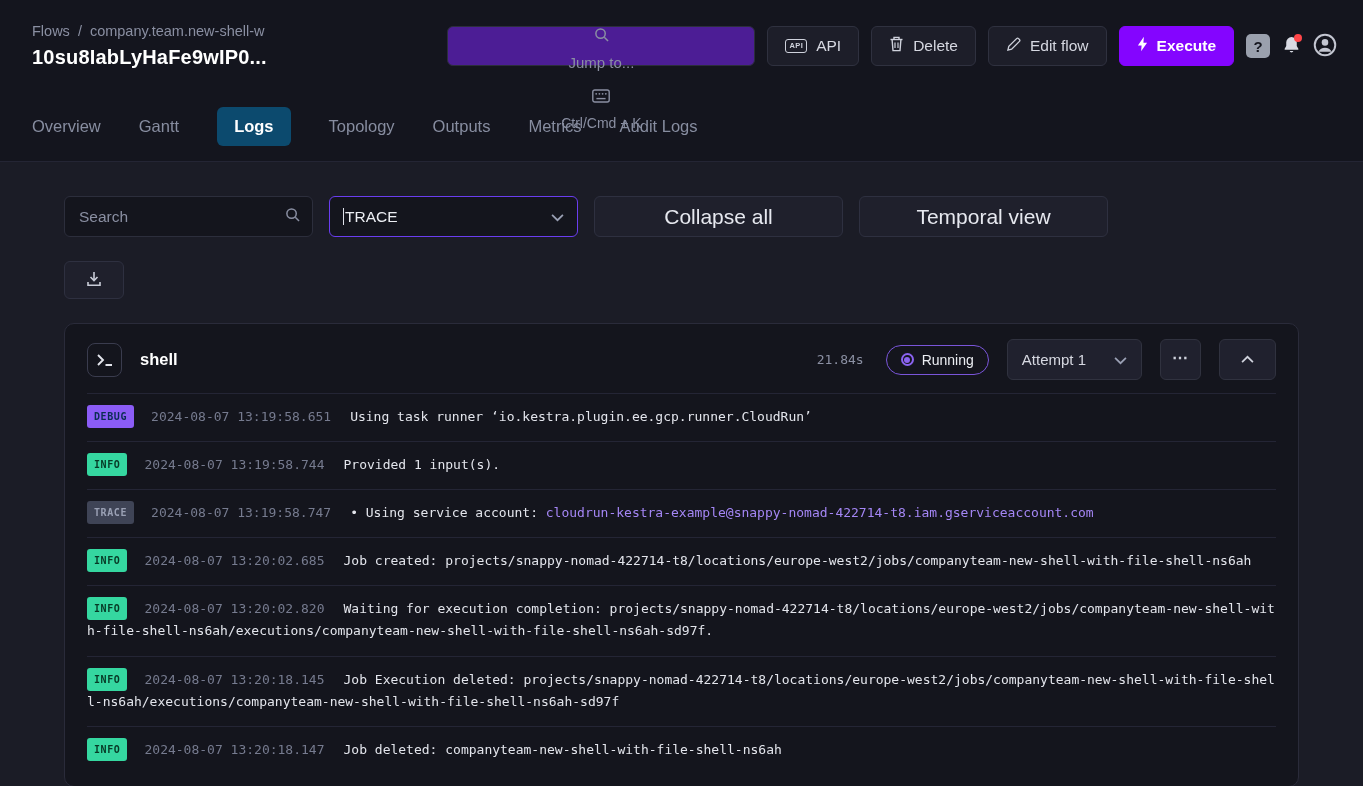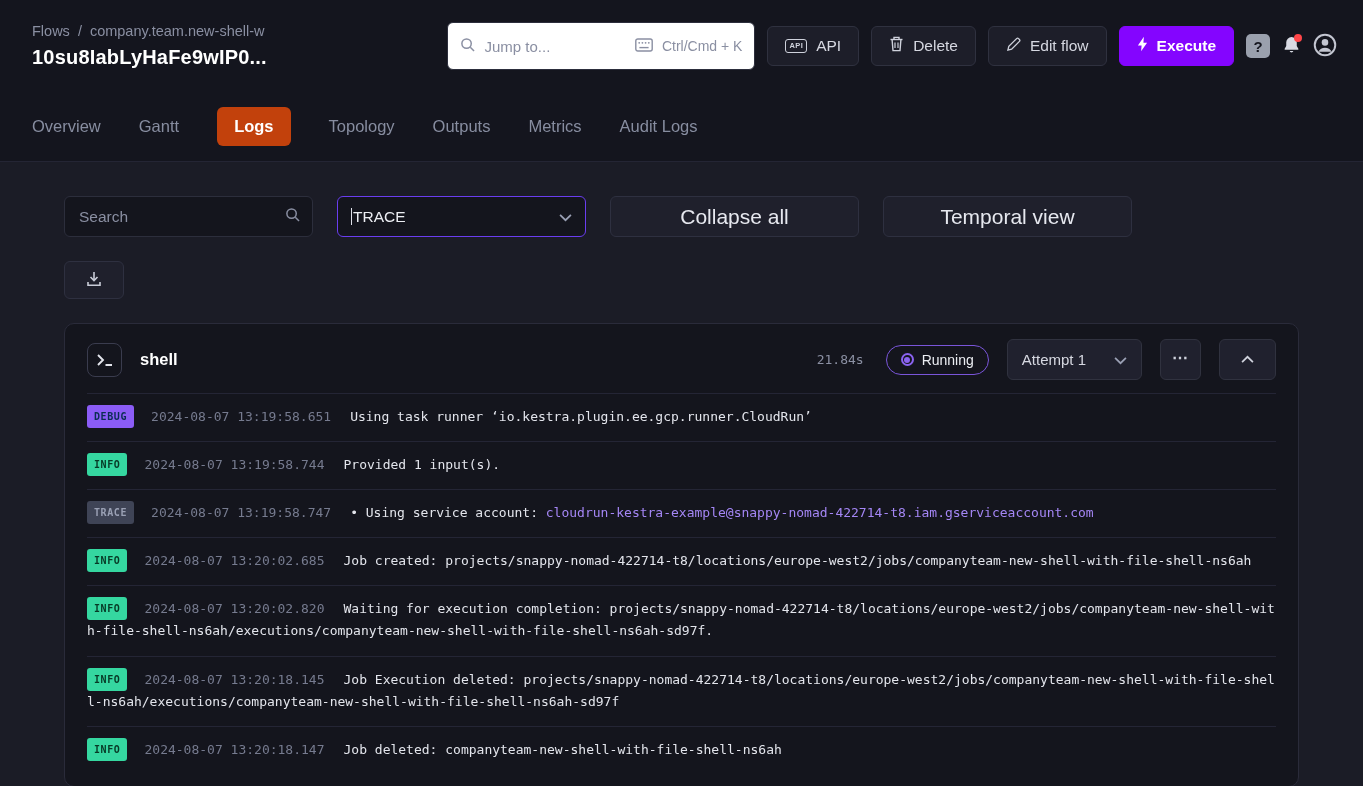--- a/index.html
+++ b/index.html
@@ -19,24 +19,24 @@
     align-items:center;
     padding:0 26px 0 32px;
   }
   .header-left { display:flex; flex-direction:column; gap:7px; min-width:0; }
   .breadcrumb { display:flex; gap:8px; font-size:14.5px; color:#8a8fa2; }
   .breadcrumb .crumb { cursor:pointer; }
   .exec-title { margin:0; font-size:20px; font-weight:700; color:#ffffff; letter-spacing:.2px; white-space:nowrap; }
 
   .header-right { display:flex; align-items:center; gap:12px; }
   .jump-to {
-    width:308px; height:48px;
-    background:#ffffff; border:1px solid #2c2e3c; border-radius:6px;
+    width:308px; height:40px;
+    background:#4c1d95; border:1px solid #2c2e3c; border-radius:6px;
     display:flex; align-items:center; gap:9px; padding:0 12px;
-    color:#8a8fa2; font-size:15px; cursor:pointer;
+    color:#8a8fa2; font-size:15px; cursor:pointer;flex-direction:column;
   }
   .jump-to .spacer { flex:1; }
   .jump-to .shortcut { font-size:14px; color:#8a8fa2; }
 
   .btn {
     height:40px; background:#1d1e29; border:1px solid #2f313f; border-radius:6px;
     color:#d6d8e1; font-size:15.5px; font-family:inherit;
     display:flex; align-items:center; gap:9px; padding:0 17px; cursor:pointer;
   }
   .btn-execute { background:#8405ff; border-color:#8405ff; color:#fff; font-weight:600; }
@@ -57,26 +57,26 @@
   .tabs {
     background:#14151e; border-bottom:1px solid #242534;
     display:flex; align-items:center; gap:38px;
     padding:13px 32px;
     height:70px;
   }
   .tab {
     background:none; border:none; font-family:inherit;
     font-size:16.5px; color:#878da0; padding:10px 0; cursor:pointer;
   }
-  .tab.active { background:#c2410c; color:#fff; font-weight:700; border-radius:6px; padding:10px 17px; }
+  .tab.active { background:#0c4a6e; color:#fff; font-weight:700; border-radius:6px; padding:10px 17px; }
 
   
   .main { padding:34px 64px 0; }
 
-  .toolbar { display:flex; gap:24px; }
+  .toolbar { display:flex; gap:16px; }
   .search-box {
     width:249px; height:41px; background:#14151d;
     border:1px solid #2c2e3c; border-radius:6px;
     display:flex; align-items:center; padding:0 12px; gap:8px;
   }
   .search-box input {
     flex:1; min-width:0; background:transparent; border:none; outline:none;
     color:#e3e5ec; font-size:15.5px; font-family:inherit;
   }
   .search-box input::placeholder { color:#8a8fa2; }

